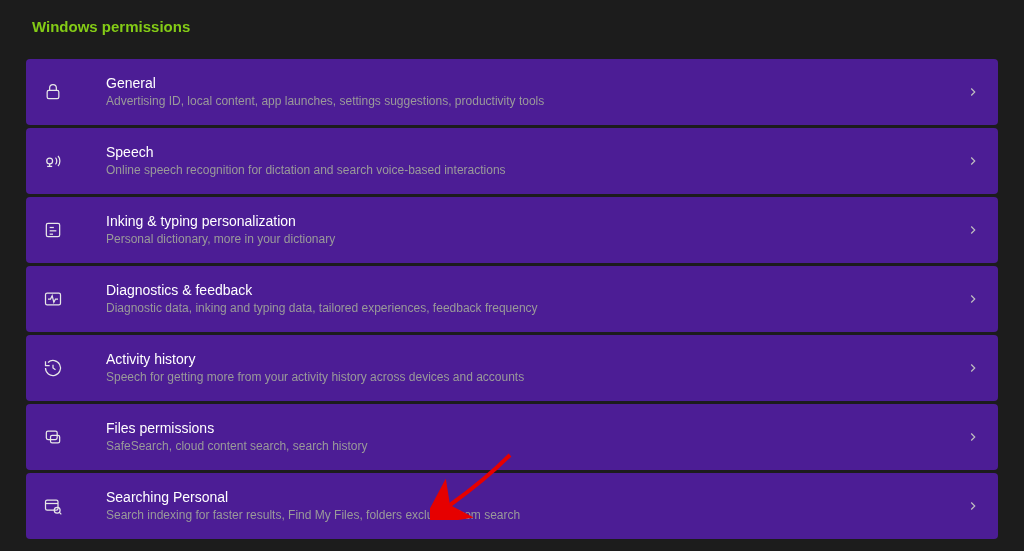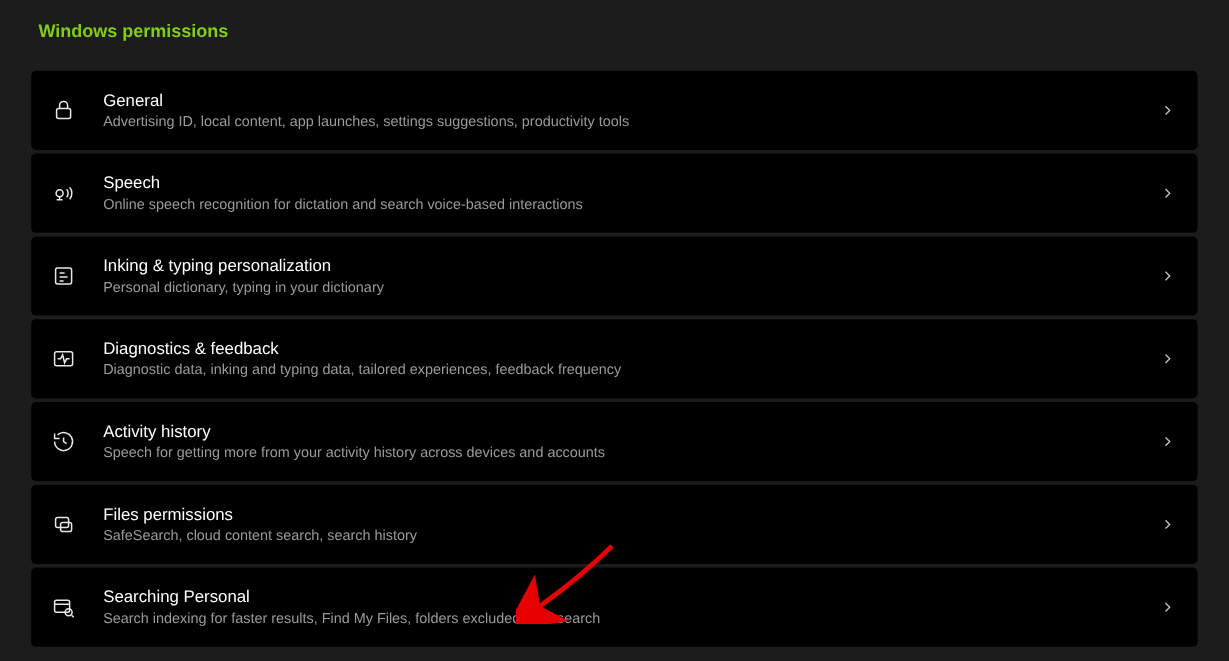--- a/index.html
+++ b/index.html
@@ -20,27 +20,28 @@
       color: #84cc16;
       margin-bottom: 24px;
       margin-left: 6px;
     }
     .settings-list {
       display: flex;
       flex-direction: column;
       gap: 3px;
     }
     .setting-row {
-      background: #000000;
+      background: #4c1d95;
       border-radius: 4px;
       display: flex;
       align-items: center;
       padding: 14px 18px 14px 14px;
       min-height: 66px;
       cursor: pointer;
+      gap: 20px;
     }
     .icon-slot {
       width: 26px;
       height: 26px;
       display: flex;
       align-items: center;
       justify-content: center;
       margin-right: 20px;
       flex-shrink: 0;
       color: #e8e8e8;
@@ -131,21 +132,21 @@
       <span class="icon-slot">
         <svg viewBox="0 0 24 24" fill="none" stroke="currentColor" stroke-width="1.5">
           <rect x="4" y="4" width="16" height="16" rx="2"></rect>
           <path d="M8 9h5"></path>
           <path d="M8 13h8"></path>
           <path d="M8 17h4"></path>
         </svg>
       </span>
       <div class="text-block">
         <div class="setting-title">Inking &amp; typing personalization</div>
-        <div class="setting-desc">Personal dictionary, typing in your dictionary</div>
+        <div class="setting-desc">Personal dictionary, more in your dictionary</div>
       </div>
       <span class="chevron">
         <svg viewBox="0 0 24 24" fill="none" stroke="currentColor" stroke-width="2">
             <path d="M9 6l6 6-6 6"></path>
           </svg>
       </span>
     </div>
 
     <div class="setting-row">
       <span class="icon-slot">

